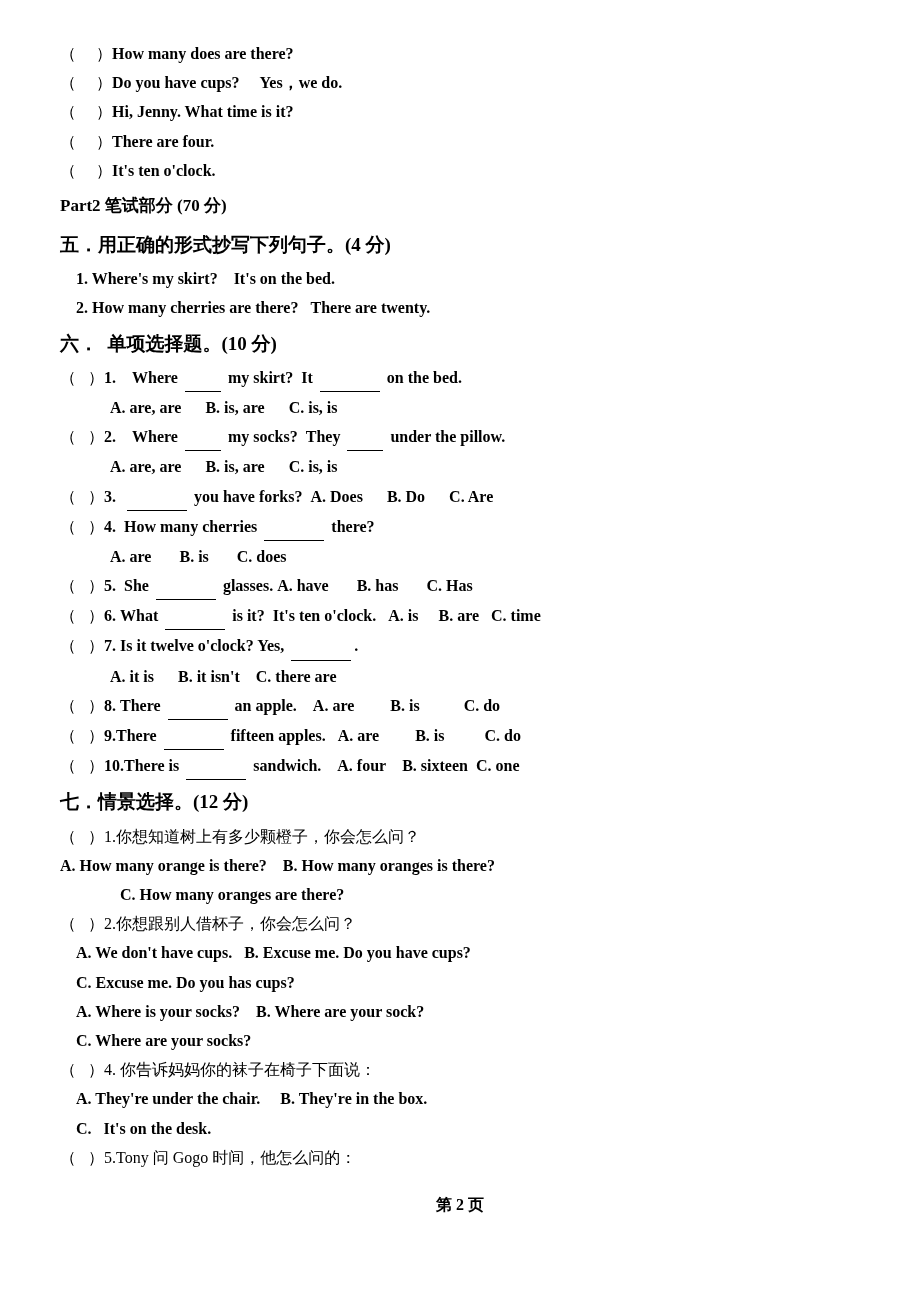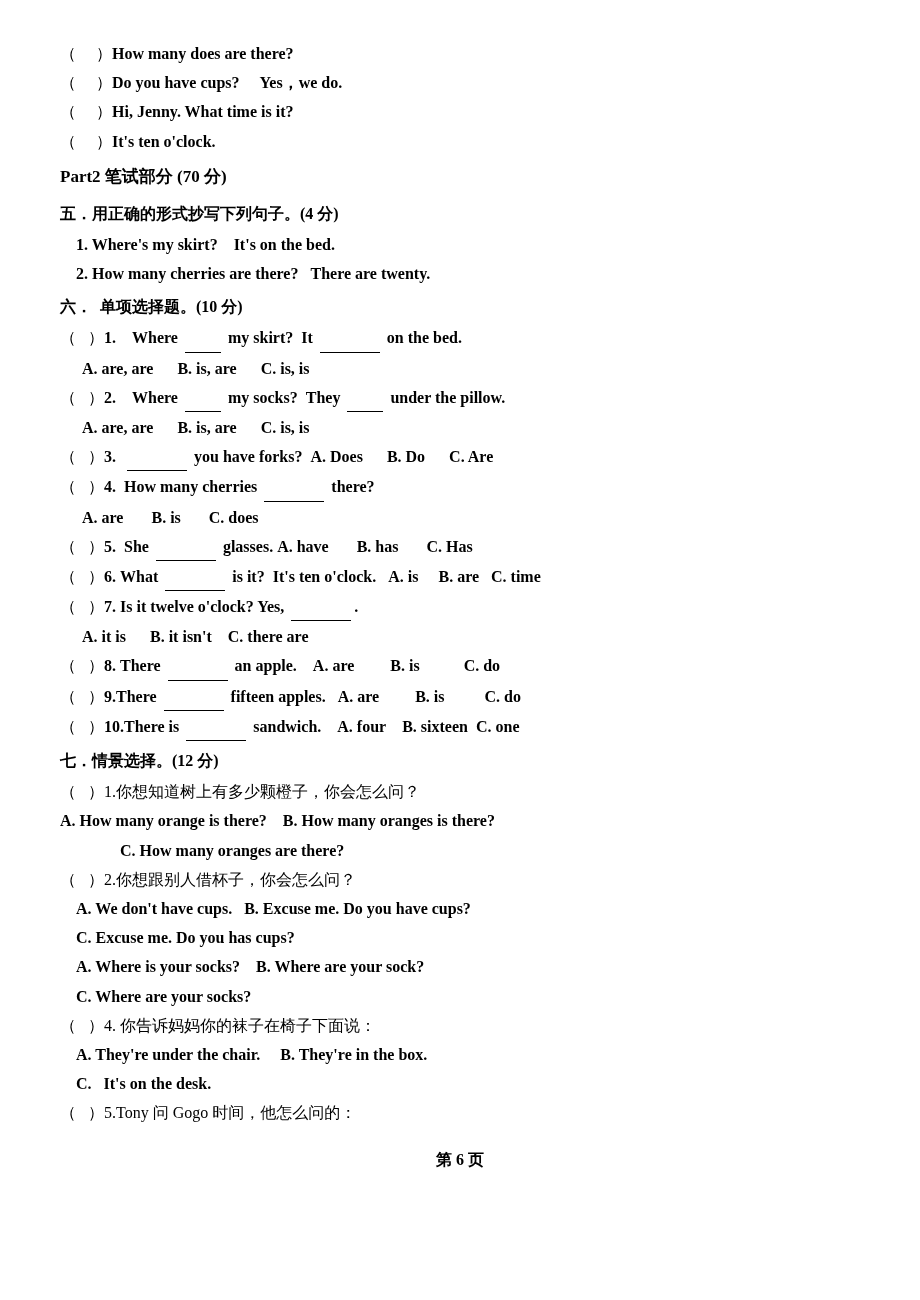--- a/index.html
+++ b/index.html
@@ -39,25 +39,25 @@
       margin: 0 3px;
     }
     .blank-long {
       display: inline-block;
       border-bottom: 1px solid #000;
       min-width: 60px;
       margin: 0 3px;
     }
     .section-title {
       font-weight: bold;
-      font-size: 16px;
+      font-size: 19px;
       margin: 6px 0 4px 0;
     }
     .options-line {
-      margin-left: 22px;
+      margin-left: 50px;
       margin-bottom: 2px;
       font-weight: bold;
     }
     .page-num {
       text-align: center;
       font-size: 16px;
       margin-top: 20px;
       font-weight: bold;
     }
     p {
@@ -66,20 +66,21 @@
   </style>
 </head>
 <body>
 
 <div>
 
   <div>
     <p>（&nbsp;&nbsp;&nbsp;&nbsp;&nbsp;）<span class="bold">How many does are there?</span></p>
     <p>（&nbsp;&nbsp;&nbsp;&nbsp;&nbsp;）<span class="bold">Do you have cups?&nbsp;&nbsp;&nbsp;&nbsp;&nbsp;Yes，we do.</span></p>
     <p>（&nbsp;&nbsp;&nbsp;&nbsp;&nbsp;）<span class="bold">Hi, Jenny. What time is it?</span></p>
+    <p>（&nbsp;&nbsp;&nbsp;&nbsp;&nbsp;）<span class="bold">There are four.</span></p>
     <p>（&nbsp;&nbsp;&nbsp;&nbsp;&nbsp;）<span class="bold">It's ten o'clock.</span></p>
   </div>
 
   <p class="center">Part2  笔试部分      (70 分)</p>
 
   <p class="section-title">五．用正确的形式抄写下列句子。(4 分)</p>
   <p class="indent bold">1. Where's my skirt?&nbsp;&nbsp;&nbsp;&nbsp;It's on the bed.</p>
   <p class="indent bold">2. How many cherries are there?&nbsp;&nbsp;&nbsp;There are twenty.</p>
 
   <p class="section-title">六．&nbsp;&nbsp;单项选择题。(10 分)</p>
@@ -120,15 +121,15 @@
 
   <p class="indent"><span class="bold">A. Where is your socks?&nbsp;&nbsp;&nbsp;&nbsp;B. Where are your sock?</span></p>
   <p class="indent"><span class="bold">C. Where are your socks?</span></p>
 
   <p>（&nbsp;&nbsp;&nbsp;）4. 你告诉妈妈你的袜子在椅子下面说：</p>
   <p class="indent"><span class="bold">A. They're under the chair.&nbsp;&nbsp;&nbsp;&nbsp;&nbsp;B. They're in the box.</span></p>
   <p class="indent"><span class="bold">C.&nbsp;&nbsp;&nbsp;It's on the desk.</span></p>
 
   <p>（&nbsp;&nbsp;&nbsp;）5.Tony 问 Gogo 时间，他怎么问的：</p>
 
-  <p class="page-num">第  6  页</p>
+  <p class="page-num">第  2  页</p>
 
 </div>
 
 </body></html>

